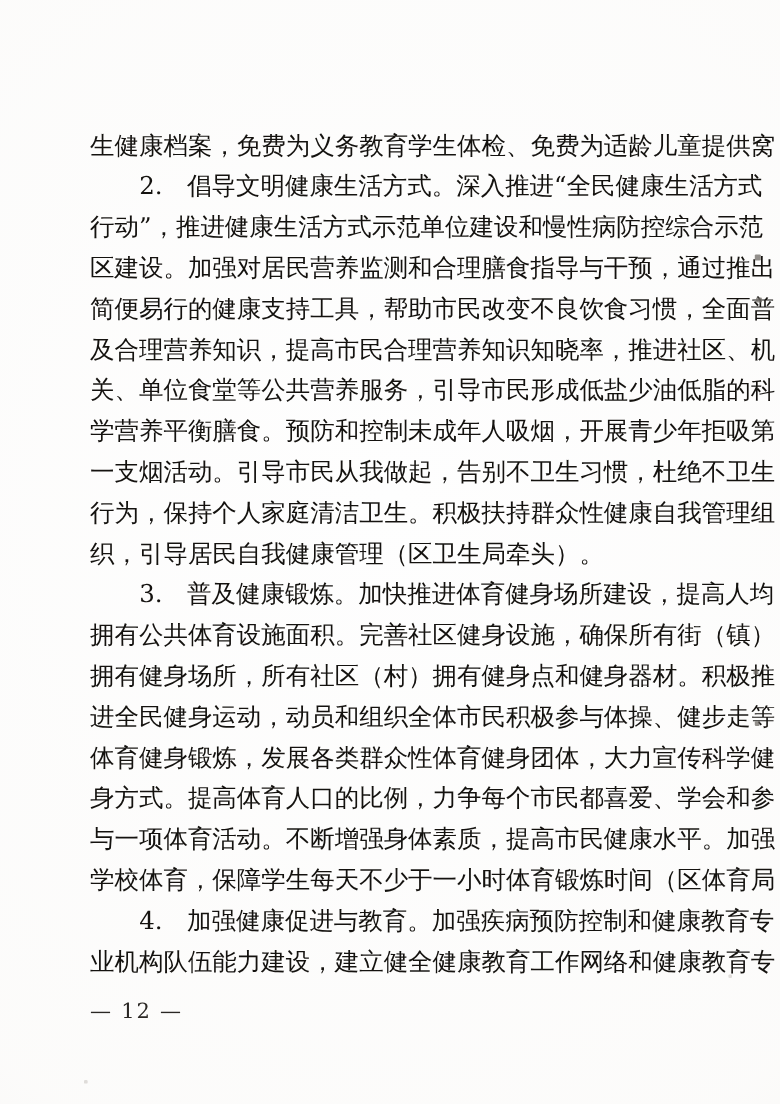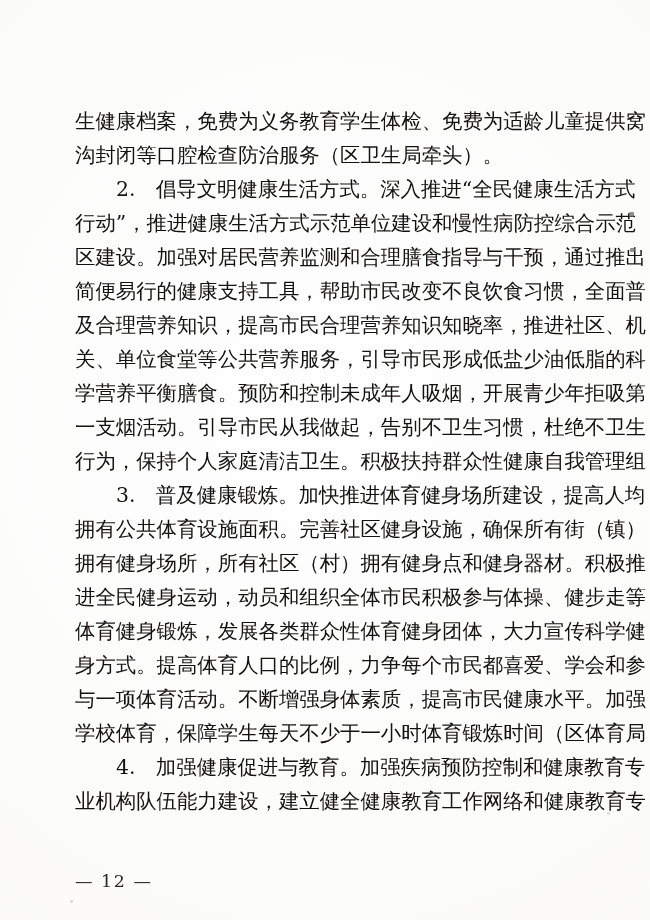--- a/index.html
+++ b/index.html
@@ -70,21 +70,21 @@
   
   .doc-line.indent {
     padding-left: 41px;
     width: 459px;
   }
 
   
   .page-footer {
     position: absolute;
     left: 75px;
-    top: 866px;
+    top: 828px;
     width: 500px;
     height: 30px;
     line-height: 30px;
     font-size: 17.5px;
     color: #2a2724;
     font-family: "DejaVu Serif", "Liberation Serif", serif;
     letter-spacing: 1.5px;
   }
 
   
@@ -100,30 +100,30 @@
 </head>
 <body>
 
 <div class="page">
 
   <div class="paper-tone"></div>
 
   <div class="text-column">
 
   <div class="doc-line justify"><span>生</span><span>健</span><span>康</span><span>档</span><span>案</span><span>，</span><span>免</span><span>费</span><span>为</span><span>义</span><span>务</span><span>教</span><span>育</span><span>学</span><span>生</span><span>体</span><span>检</span><span>、</span><span>免</span><span>费</span><span>为</span><span>适</span><span>龄</span><span>儿</span><span>童</span><span>提</span><span>供</span><span>窝</span></div>
-      <div class="doc-line">沟封闭等口腔检查防治服务（区卫生局牵头）。</div>
       <div class="doc-line justify indent"><span>2</span><span>.</span><span>　</span><span>倡</span><span>导</span><span>文</span><span>明</span><span>健</span><span>康</span><span>生</span><span>活</span><span>方</span><span>式</span><span>。</span><span>深</span><span>入</span><span>推</span><span>进</span><span>“</span><span>全</span><span>民</span><span>健</span><span>康</span><span>生</span><span>活</span><span>方</span><span>式</span></div>
       <div class="doc-line justify"><span>行</span><span>动</span><span>”</span><span>，</span><span>推</span><span>进</span><span>健</span><span>康</span><span>生</span><span>活</span><span>方</span><span>式</span><span>示</span><span>范</span><span>单</span><span>位</span><span>建</span><span>设</span><span>和</span><span>慢</span><span>性</span><span>病</span><span>防</span><span>控</span><span>综</span><span>合</span><span>示</span><span>范</span></div>
       <div class="doc-line justify"><span>区</span><span>建</span><span>设</span><span>。</span><span>加</span><span>强</span><span>对</span><span>居</span><span>民</span><span>营</span><span>养</span><span>监</span><span>测</span><span>和</span><span>合</span><span>理</span><span>膳</span><span>食</span><span>指</span><span>导</span><span>与</span><span>干</span><span>预</span><span>，</span><span>通</span><span>过</span><span>推</span><span>出</span></div>
       <div class="doc-line justify"><span>简</span><span>便</span><span>易</span><span>行</span><span>的</span><span>健</span><span>康</span><span>支</span><span>持</span><span>工</span><span>具</span><span>，</span><span>帮</span><span>助</span><span>市</span><span>民</span><span>改</span><span>变</span><span>不</span><span>良</span><span>饮</span><span>食</span><span>习</span><span>惯</span><span>，</span><span>全</span><span>面</span><span>普</span></div>
       <div class="doc-line justify"><span>及</span><span>合</span><span>理</span><span>营</span><span>养</span><span>知</span><span>识</span><span>，</span><span>提</span><span>高</span><span>市</span><span>民</span><span>合</span><span>理</span><span>营</span><span>养</span><span>知</span><span>识</span><span>知</span><span>晓</span><span>率</span><span>，</span><span>推</span><span>进</span><span>社</span><span>区</span><span>、</span><span>机</span></div>
       <div class="doc-line justify"><span>关</span><span>、</span><span>单</span><span>位</span><span>食</span><span>堂</span><span>等</span><span>公</span><span>共</span><span>营</span><span>养</span><span>服</span><span>务</span><span>，</span><span>引</span><span>导</span><span>市</span><span>民</span><span>形</span><span>成</span><span>低</span><span>盐</span><span>少</span><span>油</span><span>低</span><span>脂</span><span>的</span><span>科</span></div>
       <div class="doc-line justify"><span>学</span><span>营</span><span>养</span><span>平</span><span>衡</span><span>膳</span><span>食</span><span>。</span><span>预</span><span>防</span><span>和</span><span>控</span><span>制</span><span>未</span><span>成</span><span>年</span><span>人</span><span>吸</span><span>烟</span><span>，</span><span>开</span><span>展</span><span>青</span><span>少</span><span>年</span><span>拒</span><span>吸</span><span>第</span></div>
       <div class="doc-line justify"><span>一</span><span>支</span><span>烟</span><span>活</span><span>动</span><span>。</span><span>引</span><span>导</span><span>市</span><span>民</span><span>从</span><span>我</span><span>做</span><span>起</span><span>，</span><span>告</span><span>别</span><span>不</span><span>卫</span><span>生</span><span>习</span><span>惯</span><span>，</span><span>杜</span><span>绝</span><span>不</span><span>卫</span><span>生</span></div>
       <div class="doc-line justify"><span>行</span><span>为</span><span>，</span><span>保</span><span>持</span><span>个</span><span>人</span><span>家</span><span>庭</span><span>清</span><span>洁</span><span>卫</span><span>生</span><span>。</span><span>积</span><span>极</span><span>扶</span><span>持</span><span>群</span><span>众</span><span>性</span><span>健</span><span>康</span><span>自</span><span>我</span><span>管</span><span>理</span><span>组</span></div>
+      <div class="doc-line">织，引导居民自我健康管理（区卫生局牵头）。</div>
       <div class="doc-line justify indent"><span>3</span><span>.</span><span>　</span><span>普</span><span>及</span><span>健</span><span>康</span><span>锻</span><span>炼</span><span>。</span><span>加</span><span>快</span><span>推</span><span>进</span><span>体</span><span>育</span><span>健</span><span>身</span><span>场</span><span>所</span><span>建</span><span>设</span><span>，</span><span>提</span><span>高</span><span>人</span><span>均</span></div>
       <div class="doc-line justify"><span>拥</span><span>有</span><span>公</span><span>共</span><span>体</span><span>育</span><span>设</span><span>施</span><span>面</span><span>积</span><span>。</span><span>完</span><span>善</span><span>社</span><span>区</span><span>健</span><span>身</span><span>设</span><span>施</span><span>，</span><span>确</span><span>保</span><span>所</span><span>有</span><span>街</span><span>（</span><span>镇</span><span>）</span></div>
       <div class="doc-line justify"><span>拥</span><span>有</span><span>健</span><span>身</span><span>场</span><span>所</span><span>，</span><span>所</span><span>有</span><span>社</span><span>区</span><span>（</span><span>村</span><span>）</span><span>拥</span><span>有</span><span>健</span><span>身</span><span>点</span><span>和</span><span>健</span><span>身</span><span>器</span><span>材</span><span>。</span><span>积</span><span>极</span><span>推</span></div>
       <div class="doc-line justify"><span>进</span><span>全</span><span>民</span><span>健</span><span>身</span><span>运</span><span>动</span><span>，</span><span>动</span><span>员</span><span>和</span><span>组</span><span>织</span><span>全</span><span>体</span><span>市</span><span>民</span><span>积</span><span>极</span><span>参</span><span>与</span><span>体</span><span>操</span><span>、</span><span>健</span><span>步</span><span>走</span><span>等</span></div>
       <div class="doc-line justify"><span>体</span><span>育</span><span>健</span><span>身</span><span>锻</span><span>炼</span><span>，</span><span>发</span><span>展</span><span>各</span><span>类</span><span>群</span><span>众</span><span>性</span><span>体</span><span>育</span><span>健</span><span>身</span><span>团</span><span>体</span><span>，</span><span>大</span><span>力</span><span>宣</span><span>传</span><span>科</span><span>学</span><span>健</span></div>
       <div class="doc-line justify"><span>身</span><span>方</span><span>式</span><span>。</span><span>提</span><span>高</span><span>体</span><span>育</span><span>人</span><span>口</span><span>的</span><span>比</span><span>例</span><span>，</span><span>力</span><span>争</span><span>每</span><span>个</span><span>市</span><span>民</span><span>都</span><span>喜</span><span>爱</span><span>、</span><span>学</span><span>会</span><span>和</span><span>参</span></div>
       <div class="doc-line justify"><span>与</span><span>一</span><span>项</span><span>体</span><span>育</span><span>活</span><span>动</span><span>。</span><span>不</span><span>断</span><span>增</span><span>强</span><span>身</span><span>体</span><span>素</span><span>质</span><span>，</span><span>提</span><span>高</span><span>市</span><span>民</span><span>健</span><span>康</span><span>水</span><span>平</span><span>。</span><span>加</span><span>强</span></div>
       <div class="doc-line justify"><span>学</span><span>校</span><span>体</span><span>育</span><span>，</span><span>保</span><span>障</span><span>学</span><span>生</span><span>每</span><span>天</span><span>不</span><span>少</span><span>于</span><span>一</span><span>小</span><span>时</span><span>体</span><span>育</span><span>锻</span><span>炼</span><span>时</span><span>间</span><span>（</span><span>区</span><span>体</span><span>育</span><span>局</span></div>
       <div class="doc-line justify indent"><span>4</span><span>.</span><span>　</span><span>加</span><span>强</span><span>健</span><span>康</span><span>促</span><span>进</span><span>与</span><span>教</span><span>育</span><span>。</span><span>加</span><span>强</span><span>疾</span><span>病</span><span>预</span><span>防</span><span>控</span><span>制</span><span>和</span><span>健</span><span>康</span><span>教</span><span>育</span><span>专</span></div>
       <div class="doc-line justify"><span>业</span><span>机</span><span>构</span><span>队</span><span>伍</span><span>能</span><span>力</span><span>建</span><span>设</span><span>，</span><span>建</span><span>立</span><span>健</span><span>全</span><span>健</span><span>康</span><span>教</span><span>育</span><span>工</span><span>作</span><span>网</span><span>络</span><span>和</span><span>健</span><span>康</span><span>教</span><span>育</span><span>专</span></div>

